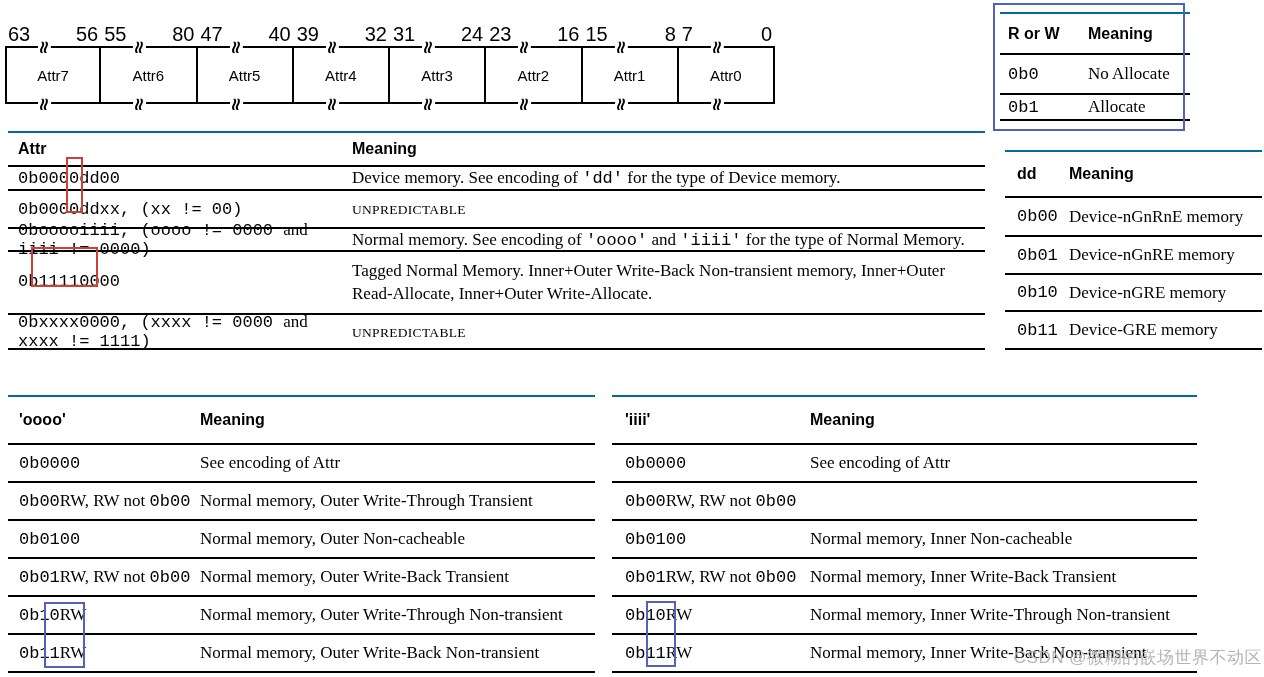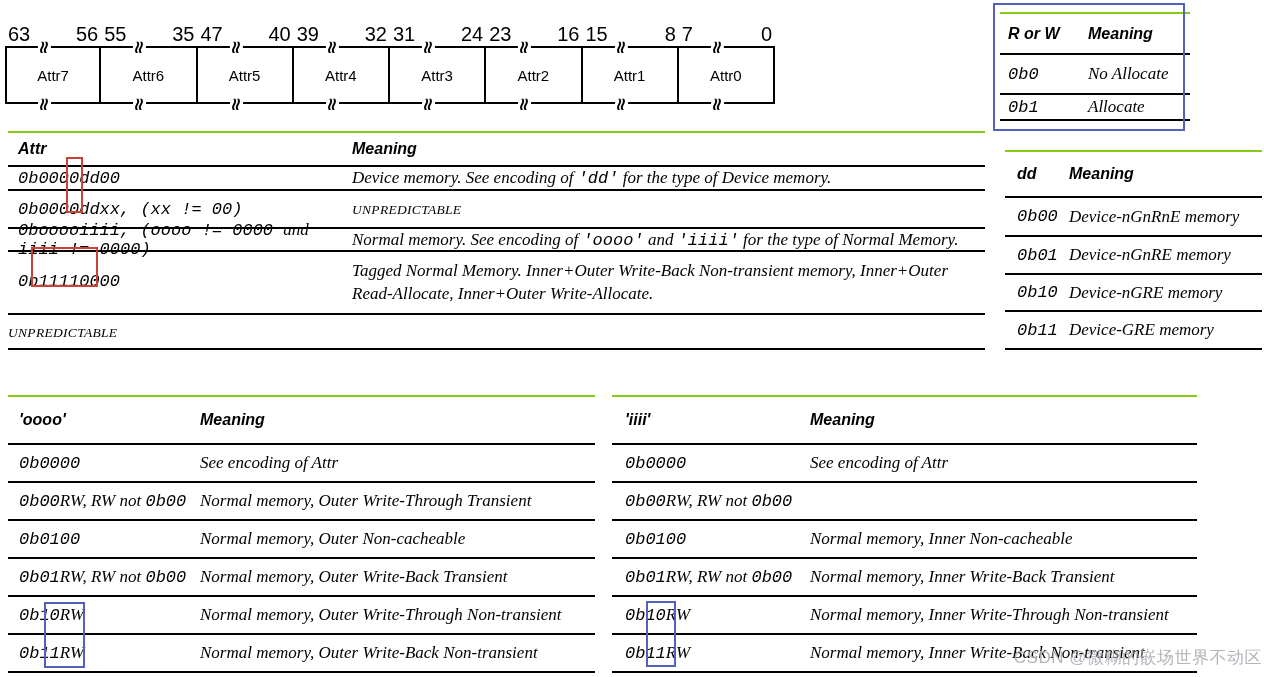--- a/index.html
+++ b/index.html
@@ -15,21 +15,21 @@
           border-top:2px solid #000;border-bottom:2px solid #000;border-right:2px solid #000;
           display:flex;align-items:center;justify-content:center;font-size:15px;}
   .bf-cell:first-child .bf-box{border-left:2px solid #000;}
   .sq{position:absolute;left:34%;background:#fff;font-family:"DejaVu Sans",sans-serif;
       font-size:18px;line-height:15px;letter-spacing:-3px;padding:0 4px 0 1px;
       transform:skewX(-10deg);font-weight:bold;}
   .sq-t{top:-9px;}
   .sq-b{bottom:-9px;}
 
   
-  .tbl{position:absolute;border-top:2px solid #84cc16;box-sizing:border-box;font-style:italic;}
+  .tbl{position:absolute;border-top:2px solid #0369a1;box-sizing:border-box;}
   .tr{display:flex;align-items:center;border-bottom:2px solid #000;box-sizing:border-box;}
   .td{box-sizing:border-box;}
   .c2{flex:1;}
   .th{font-weight:bold;font-size:16px;font-family:"Liberation Sans",sans-serif;}
 
   .seg-m,.cell-mono{font-family:"Liberation Mono",monospace;font-size:17px;}
   .seg-s,.cell-serif{font-family:"Liberation Serif",serif;font-size:17px;}
   .seg-u{font-family:"Liberation Serif",serif;font-size:13.5px;letter-spacing:.3px;}
 
   
@@ -92,21 +92,21 @@
     <span class="bf-num bf-high">63</span>
     <span class="bf-num bf-low">56</span>
     <div class="bf-box">
       <span class="sq sq-t">≀≀</span>
       <span class="bf-label">Attr7</span>
       <span class="sq sq-b">≀≀</span>
     </div>
   </div>
   <div class="bf-cell">
     <span class="bf-num bf-high">55</span>
-    <span class="bf-num bf-low">35</span>
+    <span class="bf-num bf-low">80</span>
     <div class="bf-box">
       <span class="sq sq-t">≀≀</span>
       <span class="bf-label">Attr6</span>
       <span class="sq sq-b">≀≀</span>
     </div>
   </div>
   <div class="bf-cell">
     <span class="bf-num bf-high">47</span>
     <span class="bf-num bf-low">40</span>
     <div class="bf-box">
@@ -215,20 +215,21 @@
   </div>
   <div class="tr">
     <div class="td c1"><span class="seg-m">0booooiiii, (oooo != 0000 </span><span class="seg-s">and</span><span class="seg-m"> iiii != 0000)</span></div>
     <div class="td c2"><span class="seg-s">Normal memory. See encoding of </span><span class="seg-m">'oooo'</span><span class="seg-s"> and </span><span class="seg-m">'iiii'</span><span class="seg-s"> for the type of Normal Memory.</span></div>
   </div>
   <div class="tr">
     <div class="td c1"><span class="seg-m">0b11110000</span></div>
     <div class="td c2"><span class="seg-s">Tagged Normal Memory. Inner+Outer Write-Back Non-transient memory, Inner+Outer Read-Allocate, Inner+Outer Write-Allocate.</span></div>
   </div>
   <div class="tr">
+    <div class="td c1"><span class="seg-m">0bxxxx0000, (xxxx != 0000 </span><span class="seg-s">and</span><span class="seg-m"> xxxx != 1111)</span></div>
     <div class="td c2"><span class="seg-u">UNPREDICTABLE</span></div>
   </div>
 </div>
 
 <div class="tbl oooo-tbl">
   <div class="tr">
     <div class="td c1 th">'oooo'</div>
     <div class="td c2 th">Meaning</div>
   </div>
   <div class="tr">

